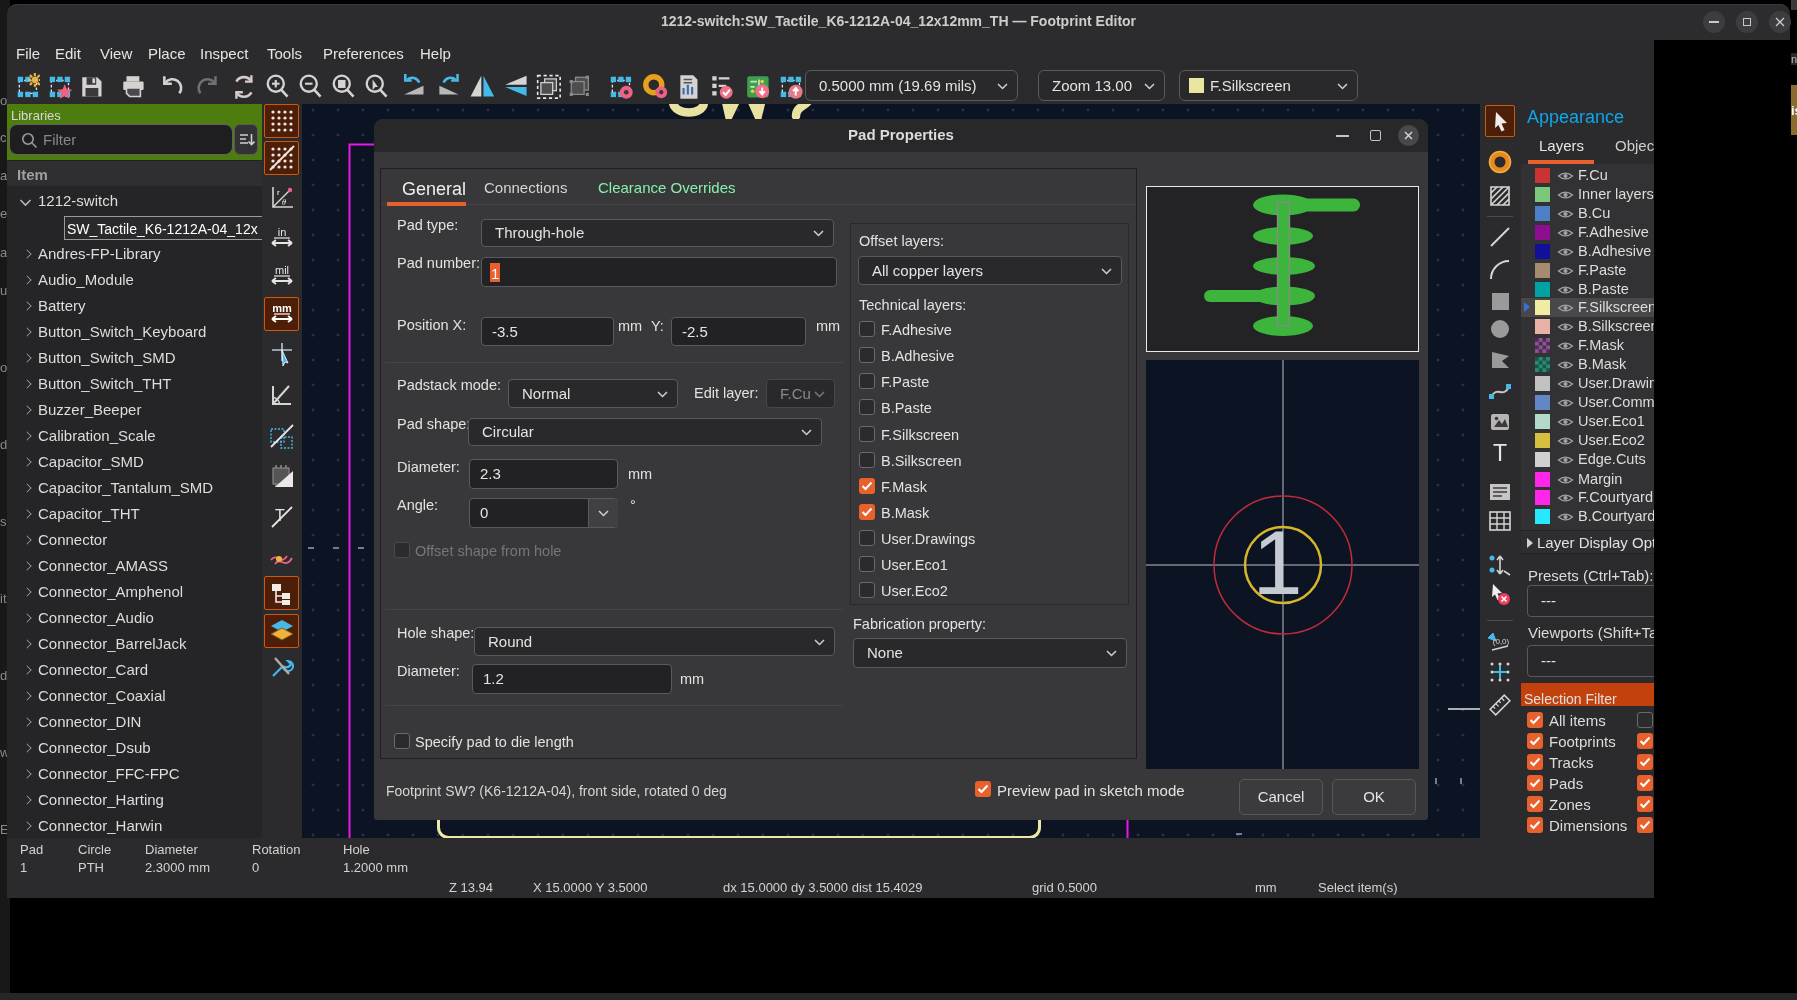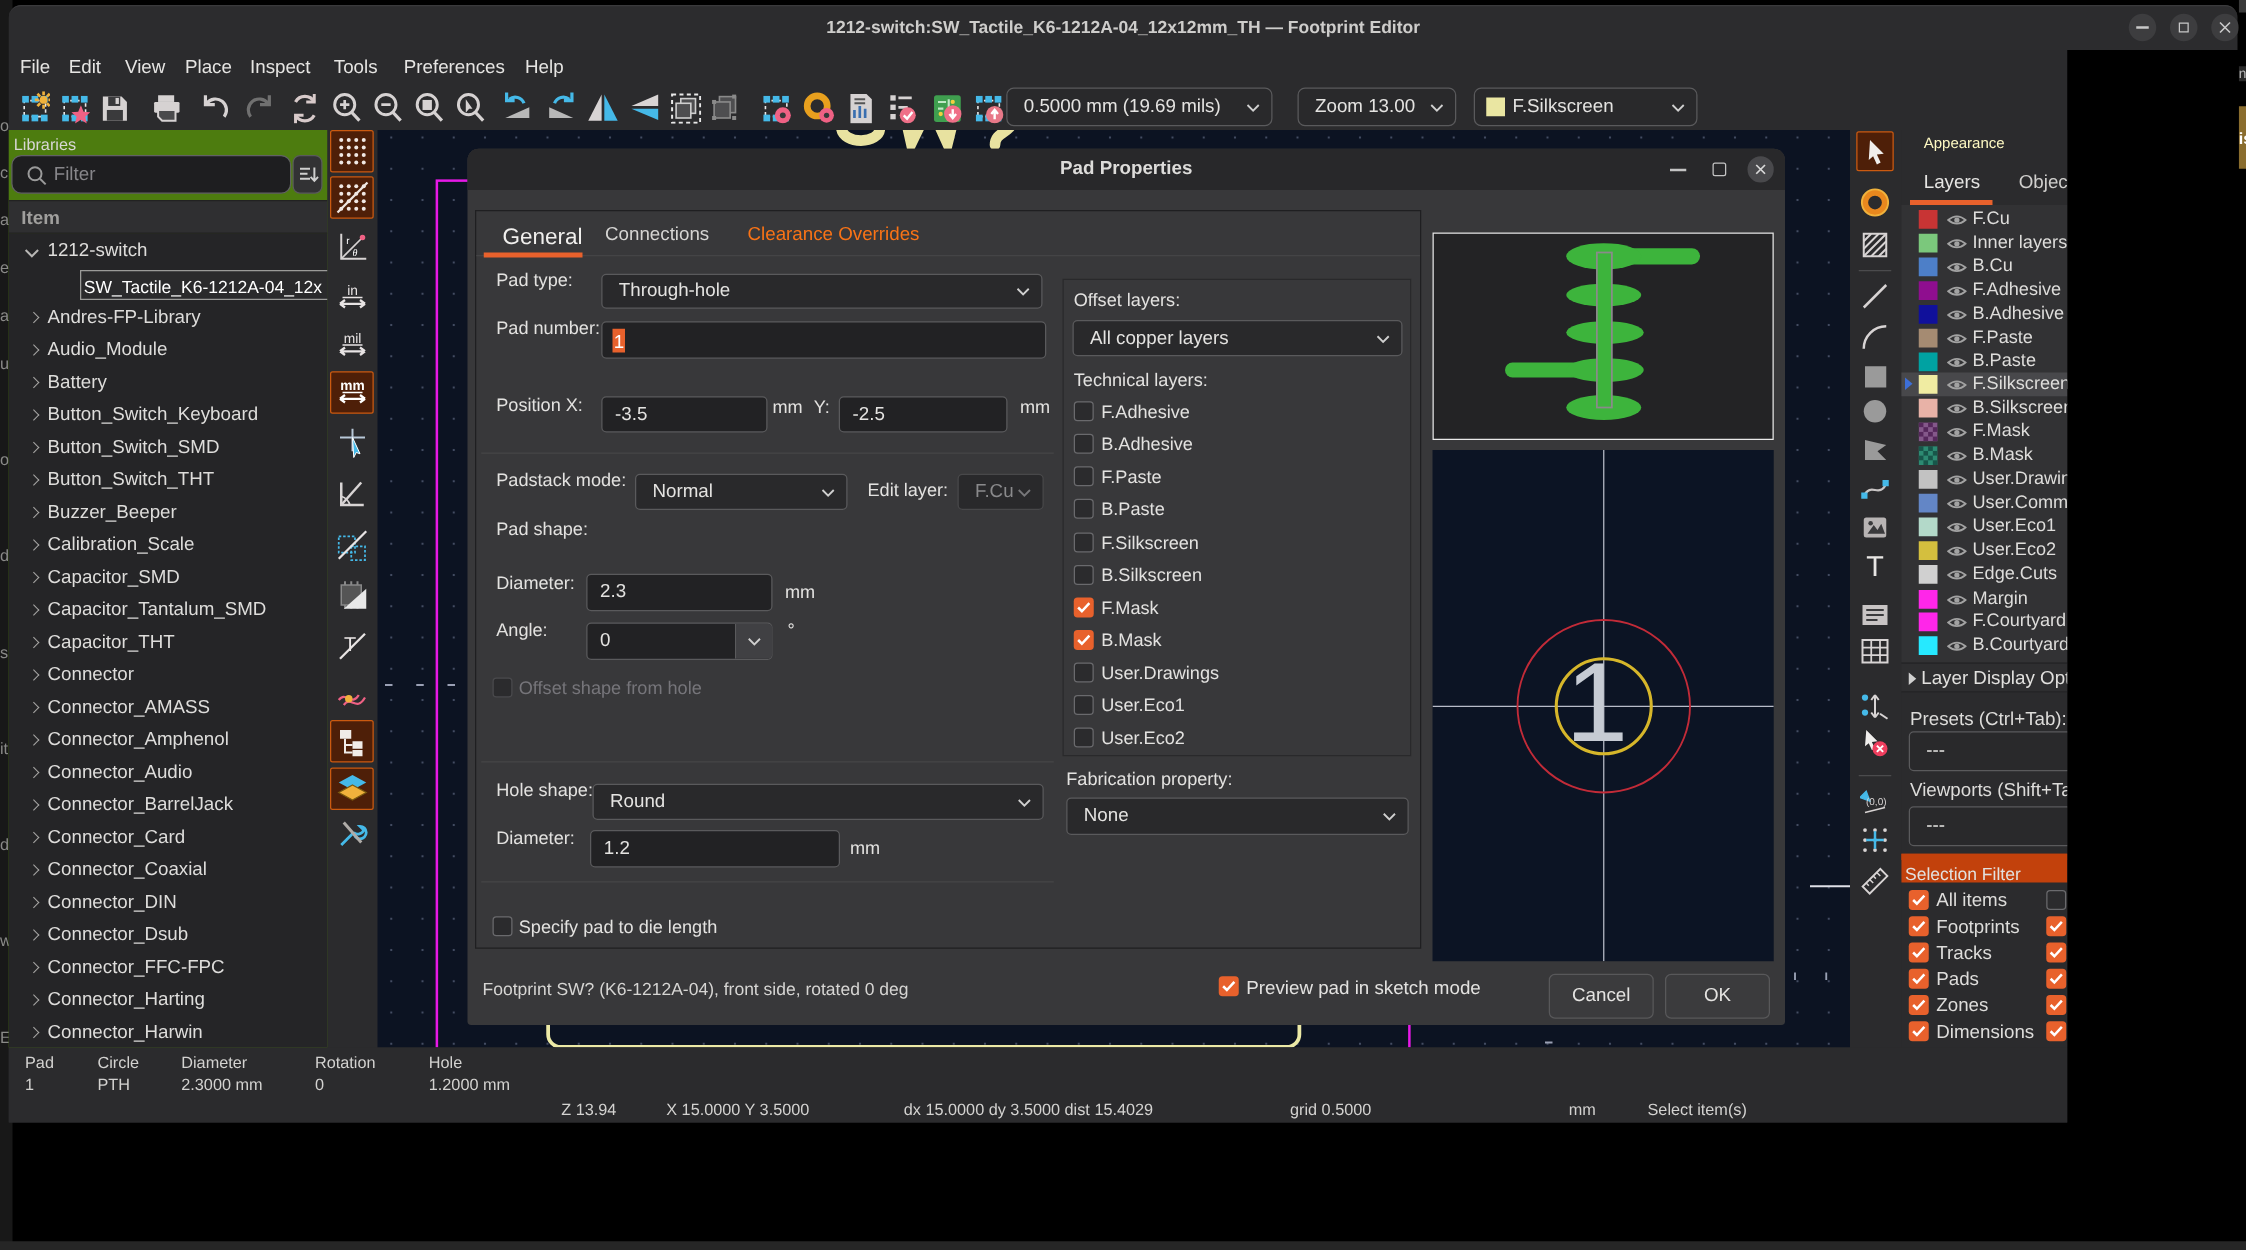--- a/index.html
+++ b/index.html
@@ -650,21 +650,21 @@
       <svg class="a" style="left:3px;top:4px" width="24" height="24">
         <g transform="rotate(-45 12 12)">
           <rect x="2" y="8" width="20" height="8" fill="none" stroke="#d8d4d4" stroke-width="1.5"></rect>
           <path d="M6 8 v3 M10 8 v4 M14 8 v3 M18 8 v4" stroke="#d8d4d4" stroke-width="1.2"></path>
         </g>
       </svg>
     </div>
 </div>
 
 <div class="a" id="rpanel" style="left:1521px;top:104px;width:133px;height:734px;background:#2b2b2d;overflow:hidden">
-  <div class="a" style="left:18px;top:3px;font-size:12px;color:#fef9c3">Appearance</div>
+  <div class="a" style="left:6px;top:3px;font-size:18px;color:#0ea5e9">Appearance</div>
   <div class="a" style="left:18px;top:33px;font-size:15px;color:#e6e5e3">Layers</div>
   <div class="a" style="left:94px;top:33px;font-size:15px;color:#d0cfcd">Objects</div>
   <div class="a" style="left:7px;top:56px;width:66px;height:4px;background:#e8612c"></div>
   <div class="a" style="left:0;top:60px;width:133px;height:366px;background:#323234"></div>
   <div class="a" style="left:0;top:194px;width:133px;height:19px;background:#48484b"></div>
   <svg class="a" style="left:2px;top:197px" width="8" height="12">
       <path d="M1 1 L7 6 L1 11 Z" fill="#3d6fd8"></path>
     </svg>
   <div id="lrows">
     <div class="lrow" style="top:62px">
@@ -944,21 +944,21 @@
     <svg class="a" style="left:1030px;top:12px" width="9" height="9">
         <path d="M1 1 L8 8 M8 1 L1 8" stroke="#d8d8d8" stroke-width="1.4"></path>
       </svg>
   </div>
 
   <div class="a" style="left:6px;top:49px;width:757px;height:591px;border:1px solid #1f1f21"></div>
 
   <div class="a" style="left:7px;top:50px;width:755px;height:36px;border-bottom:1px solid #444446"></div>
   <div class="a" style="left:28px;top:60px;font-size:18px;color:#f0efed">General</div>
   <div class="a" style="left:110px;top:60px;font-size:15px;color:#d6d5d3">Connections</div>
-  <div class="a" style="left:224px;top:60px;font-size:15px;color:#f97316">Clearance Overrides</div>
+  <div class="a" style="left:224px;top:60px;font-size:15px;color:#86efac">Clearance Overrides</div>
   <div class="a" style="left:13px;top:83px;width:79px;height:4px;background:#e8612c"></div>
 
   <div class="lbl" style="left:23px;top:98px">Pad type:</div>
   <div class="lbl" style="left:23px;top:136px">Pad number:</div>
   <div class="lbl" style="left:23px;top:198px">Position X:</div>
   <div class="lbl" style="left:23px;top:258px">Padstack mode:</div>
   <div class="lbl" style="left:23px;top:297px">Pad shape:</div>
   <div class="lbl" style="left:23px;top:340px">Diameter:</div>
   <div class="lbl" style="left:23px;top:378px">Angle:</div>
   <div class="lbl" style="left:23px;top:506px">Hole shape:</div>
@@ -988,20 +988,26 @@
       <span>Normal</span>
       <svg class="chev" viewBox="0 0 11 7">
         <path d="M1 1 L5.5 5.5 L10 1" stroke="#cfcfcf" stroke-width="1.5" fill="none"></path>
       </svg>
     </div>
   <div class="lbl" style="left:320px;top:266px">Edit layer:</div>
   <div class="combo" style="left:392px;top:260px;width:69px;height:29px;border-color:#48484a;color:#8a8a8c">
       <span>F.Cu</span>
       <svg class="chev" viewBox="0 0 11 7">
         <path d="M1 1 L5.5 5.5 L10 1" stroke="#77777a" stroke-width="1.5" fill="none"></path>
+      </svg>
+    </div>
+  <div class="combo" style="left:94px;top:299px;width:354px;height:28px">
+      <span>Circular</span>
+      <svg class="chev" viewBox="0 0 11 7">
+        <path d="M1 1 L5.5 5.5 L10 1" stroke="#cfcfcf" stroke-width="1.5" fill="none"></path>
       </svg>
     </div>
   <div class="field" style="left:95px;top:340px;width:149px;height:30px">
       <span>2.3</span>
     </div>
   <div class="lbl" style="left:254px;top:347px">mm</div>
   <div class="field" style="left:95px;top:379px;width:149px;height:30px">
       <span>0</span>
     <div class="a" style="left:118px;top:0;width:30px;height:28px;background:#404043;border-left:1px solid #5a5a5c;border-radius:0 4px 4px 0"></div>
     <svg class="a" style="left:128px;top:11px" width="11" height="7" viewBox="0 0 11 7">

